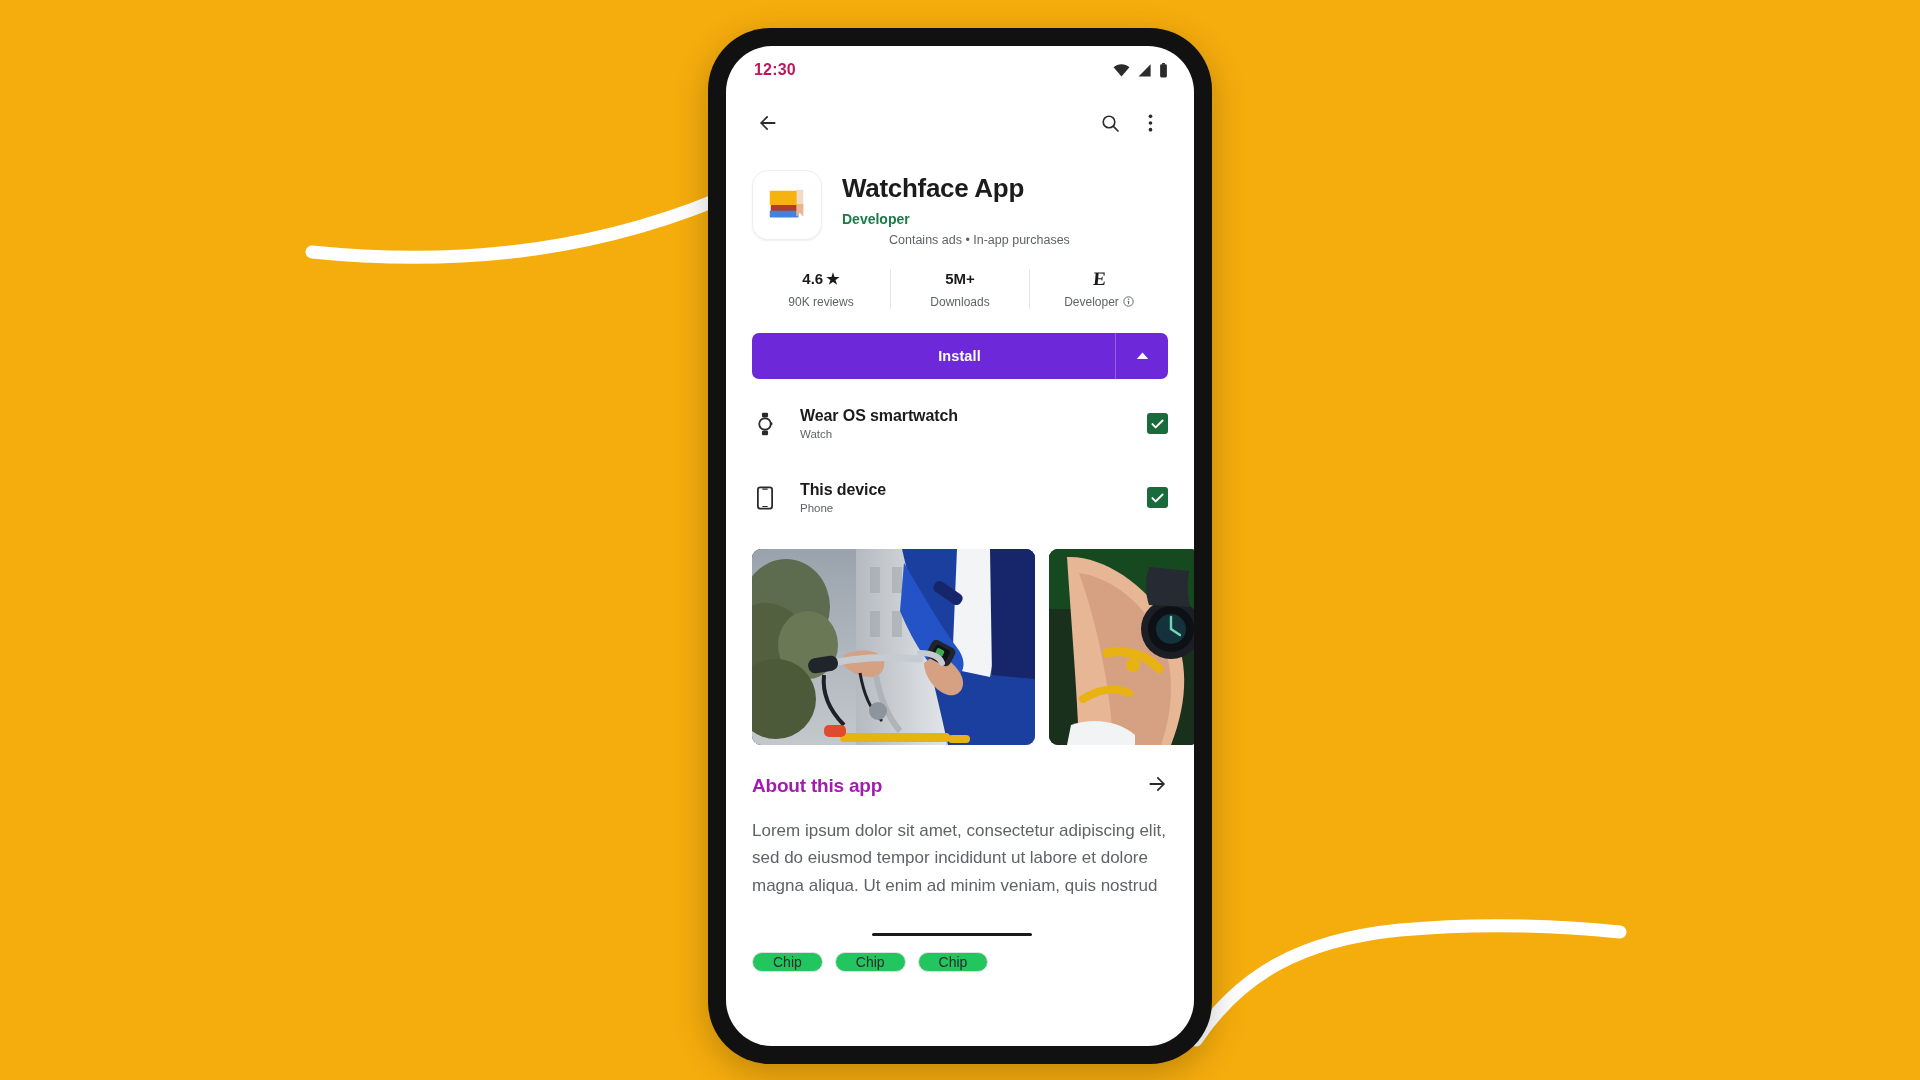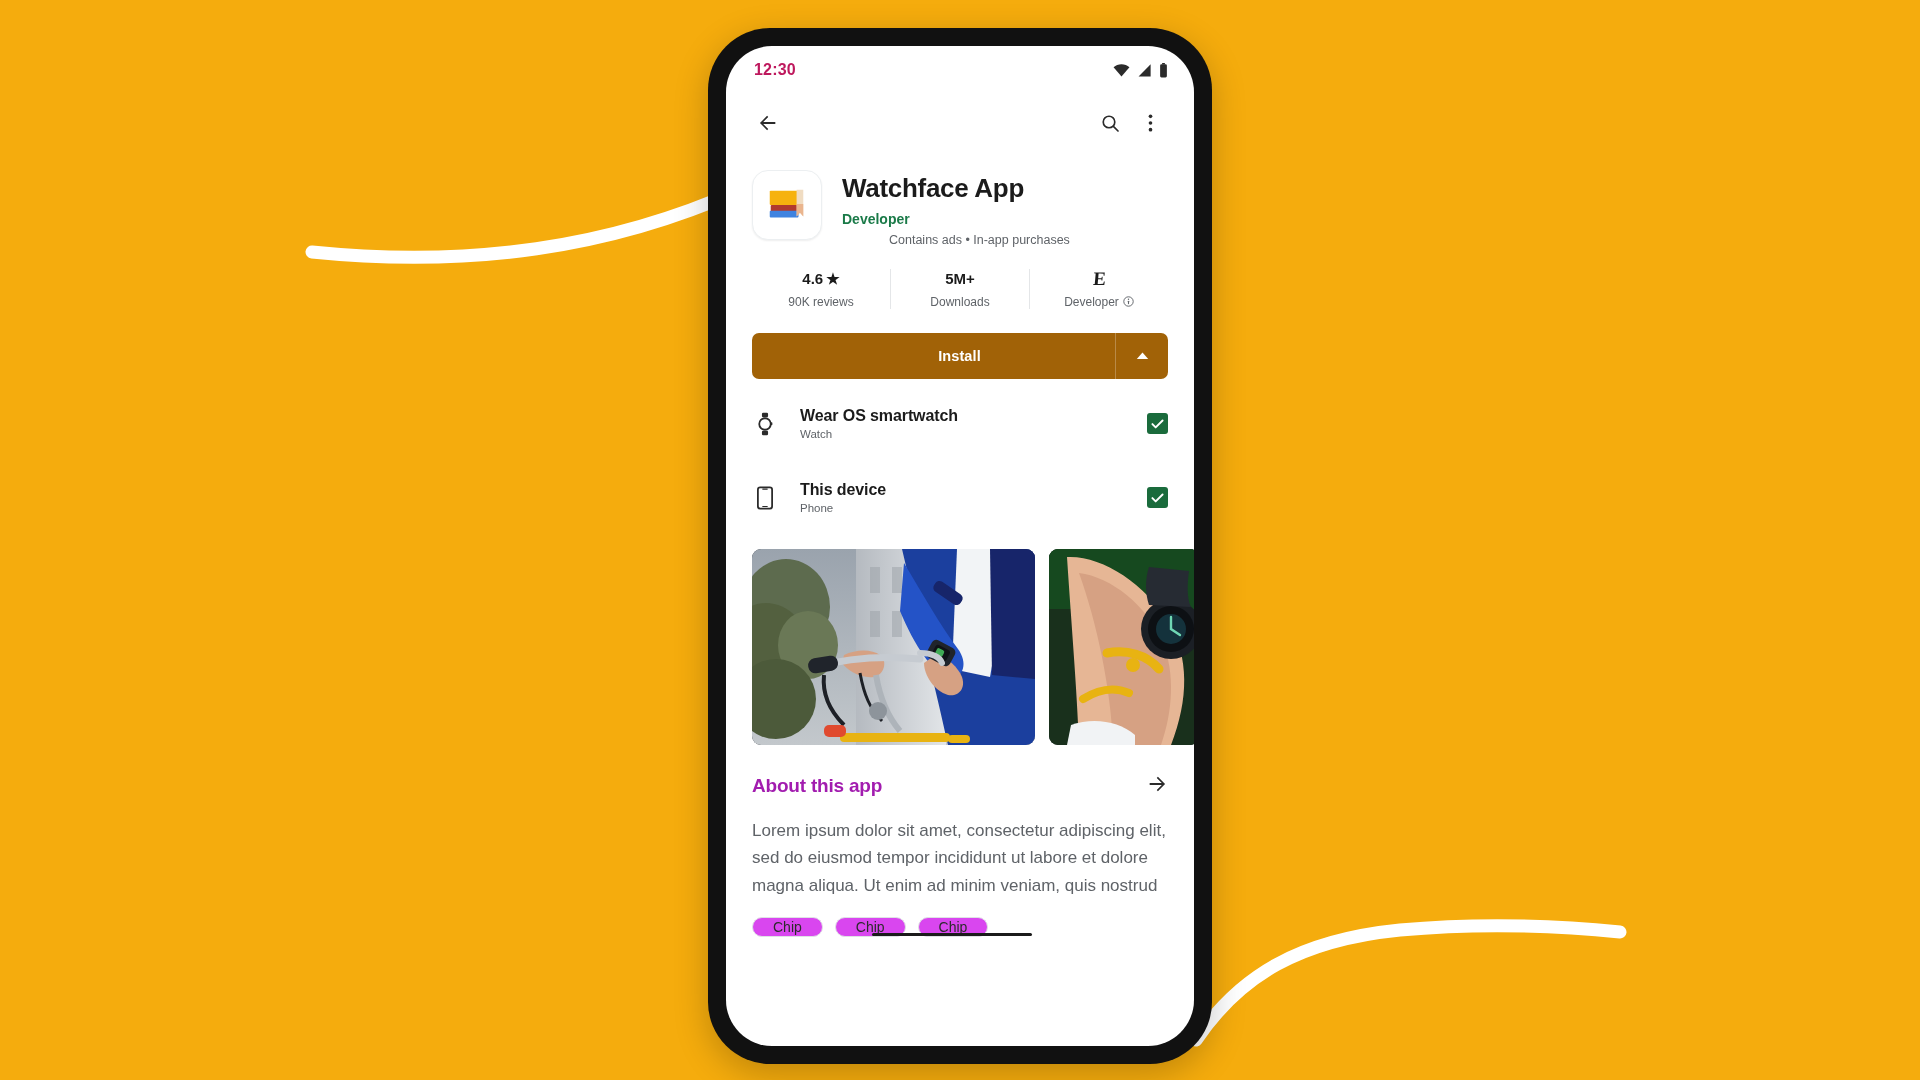--- a/index.html
+++ b/index.html
@@ -113,21 +113,21 @@
     display: flex; align-items: center; justify-content: center;
     font-size: 19px; font-weight: 700; color: #1b1b1b;
     font-family: "Liberation Serif", serif;
     transform: skewX(-5deg);
   }
 
   
   .install-wrap { padding: 24px 26px 0 26px; }
   .install-btn {
     height: 46px;
-    background: #a16207;
+    background: #6d28d9;
     border-radius: 7px;
     display: flex; align-items: center;
     position: relative;
     cursor: pointer;
   }
   .install-label {
     flex: 1;
     text-align: center;
     color: #ffffff;
     font-size: 14.5px; font-weight: 700;
@@ -204,21 +204,22 @@
     padding: 18px 26px 0 26px;
     position: relative;
   }
   .chip {
     height: 20px;
     padding: 0 20px;
     border: 1px solid #dfe1e5;
     border-radius: 18px;
     display: flex; align-items: center; justify-content: center;
     font-size: 14px; color: #2b2b2b;
-    background: #d946ef;
+    background: #22c55e;
+    margin-top: 35px;
   }
   
   .gesture-bar {
     position: absolute;
     left: 146px; top: 34px;
     width: 160px; height: 3px;
     background: #1b1b1b;
     border-radius: 2px;
   }
 </style>

